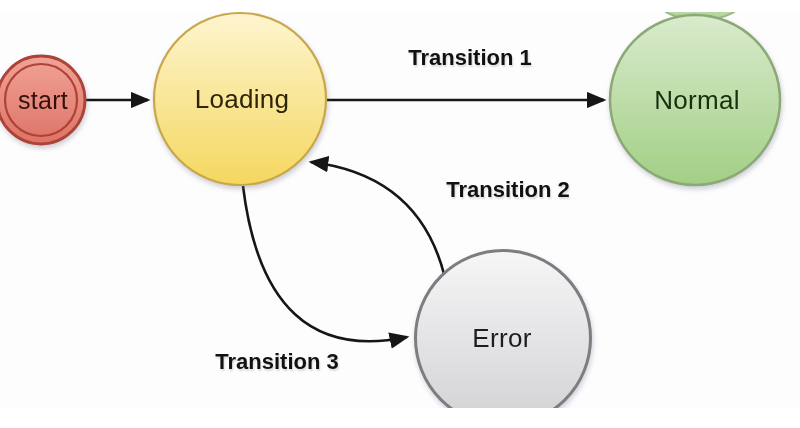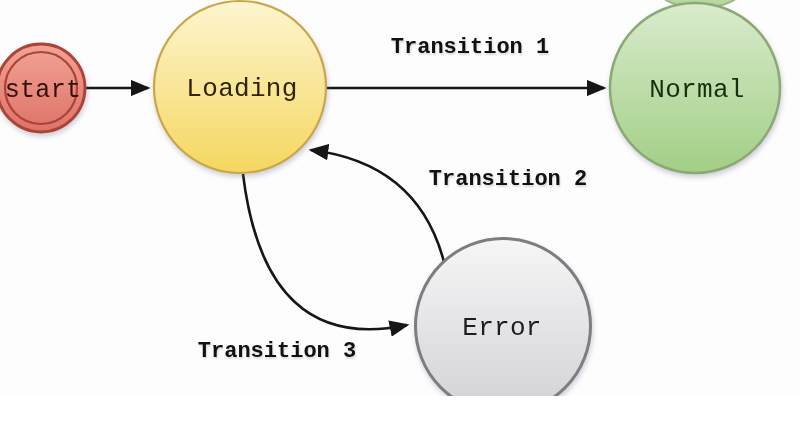--- a/index.html
+++ b/index.html
@@ -1,19 +1,20 @@
 <!DOCTYPE html>
 <html style="--canvas_bg: #fdfdfe; --edge: #161616; --label_text: #111111; --start_top: #f1a396; --start_bottom: #dd7366; --start_border: #ad4237; --start_text: #33100c; --loading_top: #fdf5d0; --loading_bottom: #f5d75f; --loading_border: #c9a748; --loading_text: #2e2508; --normal_top: #d9ebcd; --normal_bottom: #a2cf85; --normal_border: #8aa974; --normal_text: #16300e; --error_top: #f6f6f7; --error_bottom: #d2d1d4; --error_border: #7d7d81; --error_text: #1d1d1f;"><head>
 <meta charset="utf-8">
 <style>
   html, body { margin: 0; padding: 0; background: #ffffff; }
   .canvas-wrap {
     width: 800px; height: 396px; overflow: hidden; position: relative;
     background: var(--canvas_bg, #fdfdfe);
-    font-family: Liberation Mono, monospace;
+    font-family: Liberation Sans, sans-serif;
+    margin-top: 12px;
   }
   svg { display: block; }
 
   
   .node { filter: drop-shadow(1px 3px 2.5px rgba(110,110,135,.33)); }
 
   
   .start-outer  { fill: url(#gradStart);   stroke: var(--start_border,  #ad4237); stroke-width: 2.8; }
   .start-inner  { fill: none;              stroke: var(--start_border,  #ad4237); stroke-width: 2.2; }
   .loading-c    { fill: url(#gradLoading); stroke: var(--loading_border,#c9a748); stroke-width: 2.2; }

